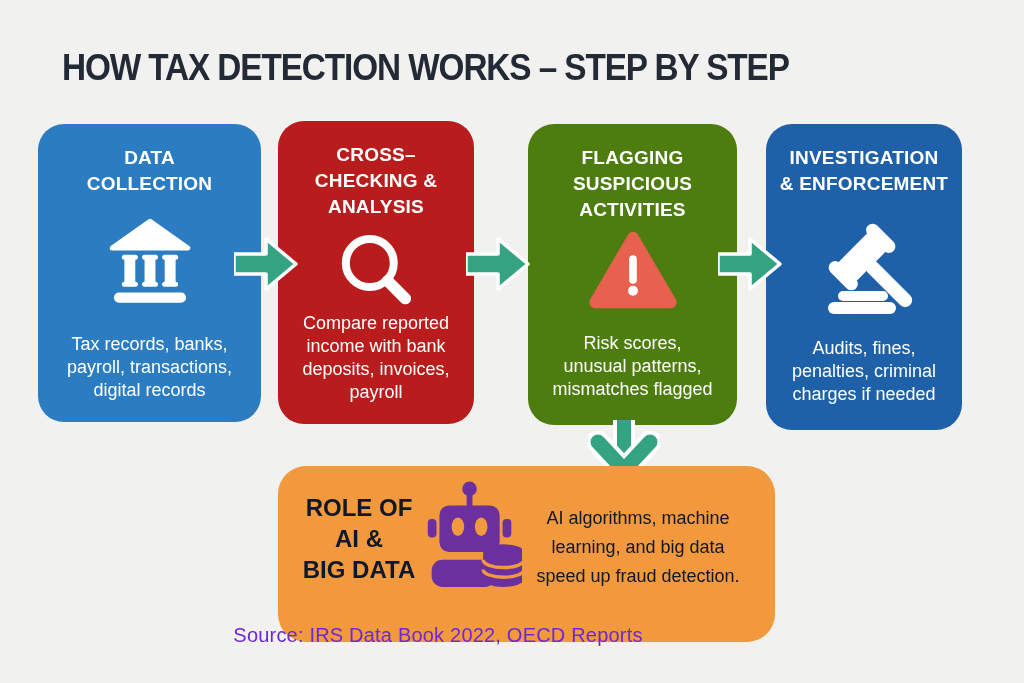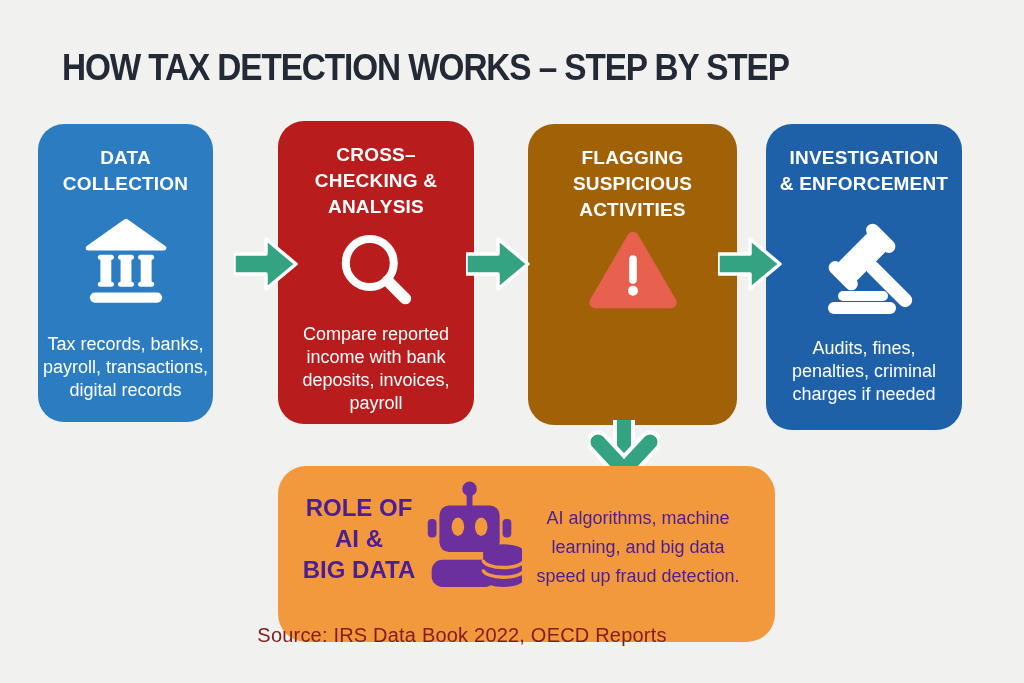--- a/index.html
+++ b/index.html
@@ -10,60 +10,60 @@
   }
   .main-title {
     position:absolute; left:62px; top:47px;
     font-size:37px; font-weight:800; letter-spacing:-1.2px;
     color:#232A36; white-space:nowrap;
     transform:scaleX(0.9); transform-origin:left center;
   }
   .box {
     position:absolute; border-radius:26px; color:#fff; text-align:center;
   }
-  .box-1 { left:38px;  top:124px; width:175px; height:298px; background:#2B7CC1;padding-left:36px; }
+  .box-1 { left:38px;  top:124px; width:223px; height:298px; background:#2B7CC1;padding-left:36px; }
   .box-2 { left:278px; top:121px; width:196px; height:303px; background:#b91c1c; }
-  .box-3 { left:528px; top:124px; width:209px; height:301px; background:#a16207; }
+  .box-3 { left:528px; top:124px; width:209px; height:301px; background:#4d7c0f; }
   .box-4 { left:766px; top:124px; width:196px; height:306px; background:#1F61A9; }
   .box-title {
     position:absolute; top:21px; left:0; width:100%;
     font-size:19px; font-weight:700; line-height:26px;
     letter-spacing:0.2px; white-space:pre-line;
   }
   .box-desc {
     position:absolute; left:0; width:100%;
     font-size:18px; line-height:23px; white-space:pre-line;
   }
   .box-1 .box-desc { bottom:20px; }
-  .box-2 .box-desc { bottom:9px; }
+  .box-2 .box-desc { bottom:20px; }
   .box-3 .box-desc { bottom:24px; }
   .box-4 .box-desc { bottom:24px;text-align:center; }
   .box-icon { position:absolute; left:50%; transform:translateX(-50%); }
   .box-1 .box-icon { top:93px; }
   .box-2 .box-icon { top:110px; }
   .box-3 .box-icon { top:106px; }
   .box-4 .box-icon { top:99px; margin-left:6px; }
   .flow-arrow { position:absolute; }
   .ai-box {
     position:absolute; left:278px; top:466px; width:497px; height:176px;
-    background:#F2993E; border-radius:28px; color:#4c1d95;
+    background:#F2993E; border-radius:28px; color:#0f172a;
   }
   .ai-title {
     position:absolute; left:0; top:26px; width:162px;
     font-size:24px; font-weight:700; line-height:31px;
     text-align:center; white-space:pre-line;
   }
   .ai-icon { position:absolute; left:142px; top:14px; }
   .ai-desc {
     position:absolute; left:230px; top:38px; width:260px;
     font-size:18px; line-height:29px; text-align:center; white-space:pre-line;
   }
   .source-line {
     position:absolute; left:0; top:624px; width:876px;
-    text-align:center; font-size:20px; color:#7f1d1d; letter-spacing:0.2px;margin-left:24px;
+    text-align:center; font-size:20px; color:#6d28d9; letter-spacing:0.2px;
   }
 </style>
 </head>
 <body>
 
 <div id="canvas">
 
   <div class="main-title">HOW TAX DETECTION WORKS – STEP BY STEP</div>
 
   <div class="box box-1">
@@ -111,20 +111,23 @@
     <div class="box-title">FLAGGING
 SUSPICIOUS
 ACTIVITIES</div>
     <span class="box-icon">
       <svg width="90" height="80" viewBox="0 0 100 88">
         <polygon points="50,8 92,80 8,80" fill="#E8604E" stroke="#E8604E" stroke-width="13" stroke-linejoin="round"></polygon>
         <line x1="50" y1="32" x2="50" y2="55" stroke="#fff" stroke-width="8.5" stroke-linecap="round"></line>
         <circle cx="50" cy="67" r="5.5" fill="#fff"></circle>
       </svg>
     </span>
+    <div class="box-desc">Risk scores,
+unusual patterns,
+mismatches flagged</div>
   </div>
 
   <div class="box box-4">
     <div class="box-title">INVESTIGATION
 &amp; ENFORCEMENT</div>
     <span class="box-icon">
       <svg width="100" height="92" viewBox="0 0 100 92">
         <g transform="translate(42,34) rotate(45)" fill="#fff">
           <rect x="-13" y="-27" width="26" height="54" rx="8"></rect>
           <rect x="-18" y="-33" width="36" height="13" rx="6.5"></rect>

